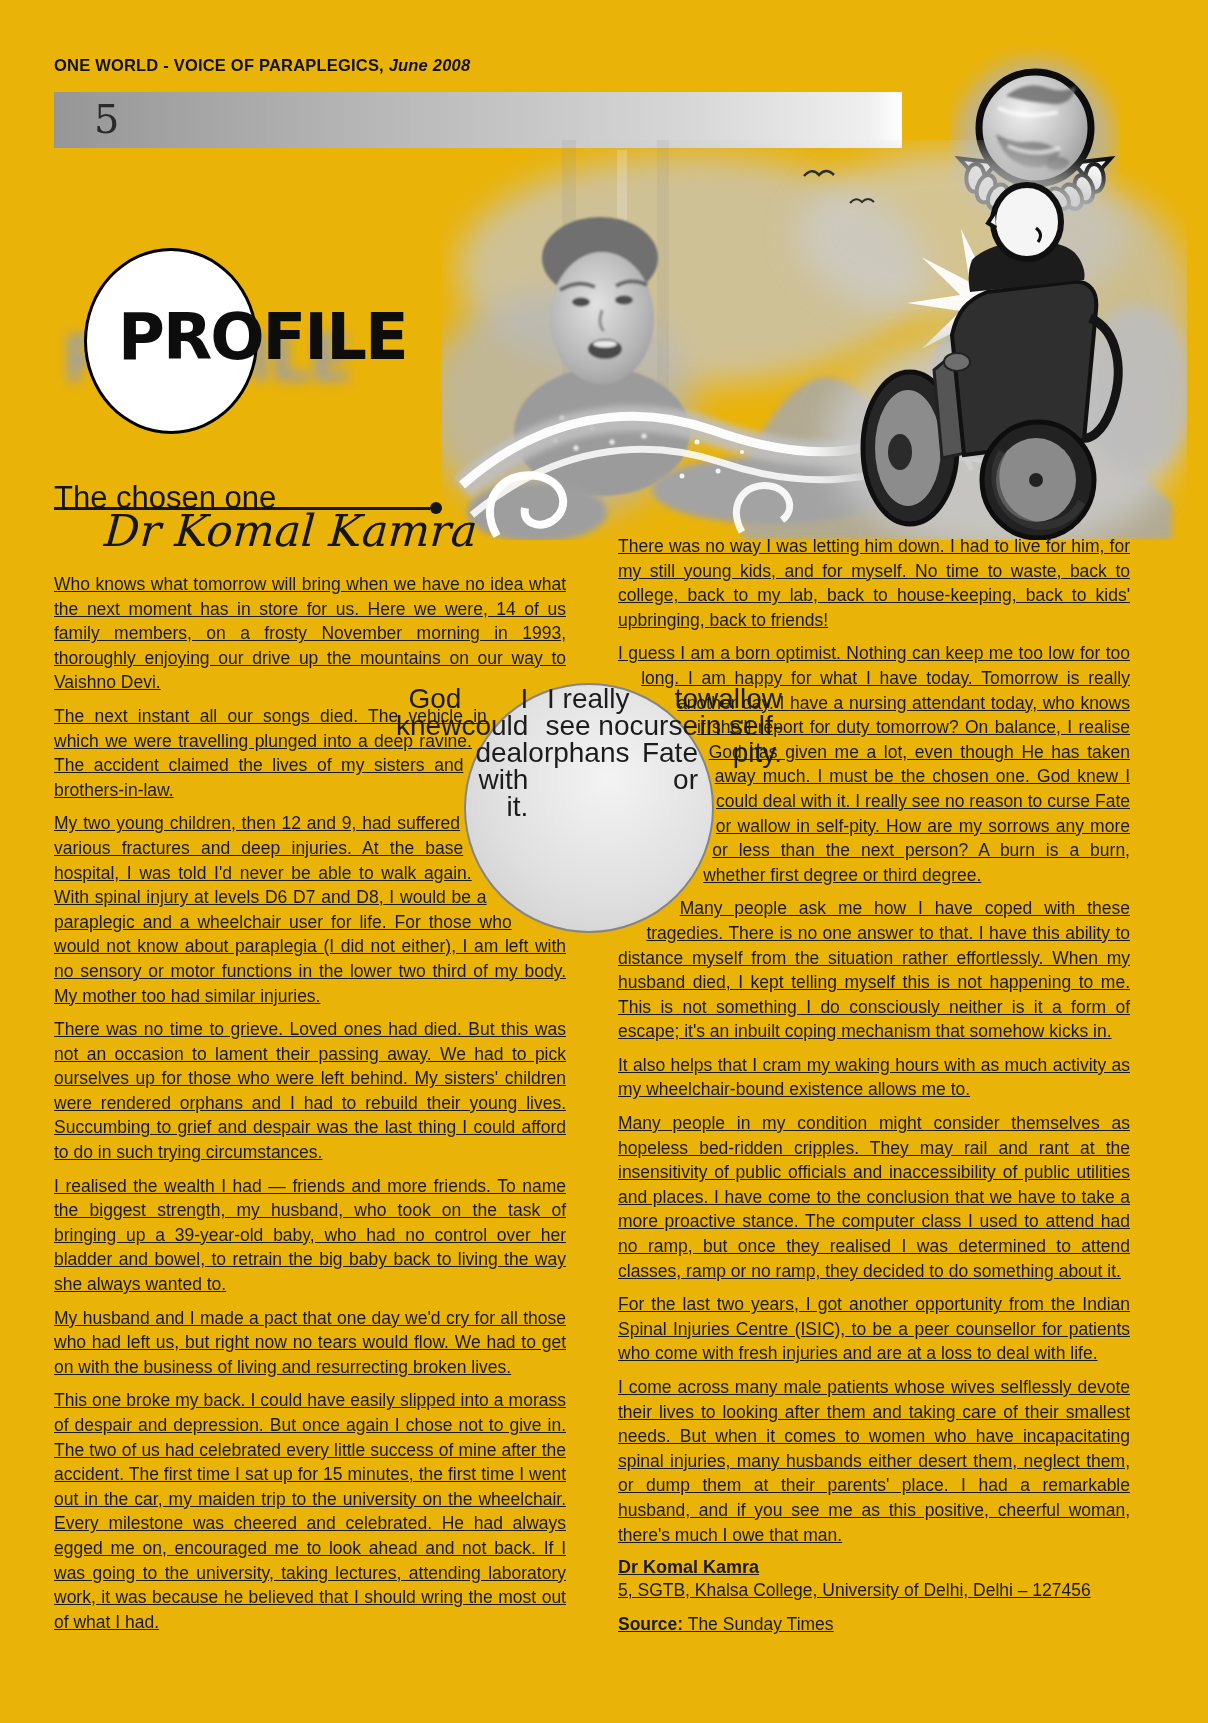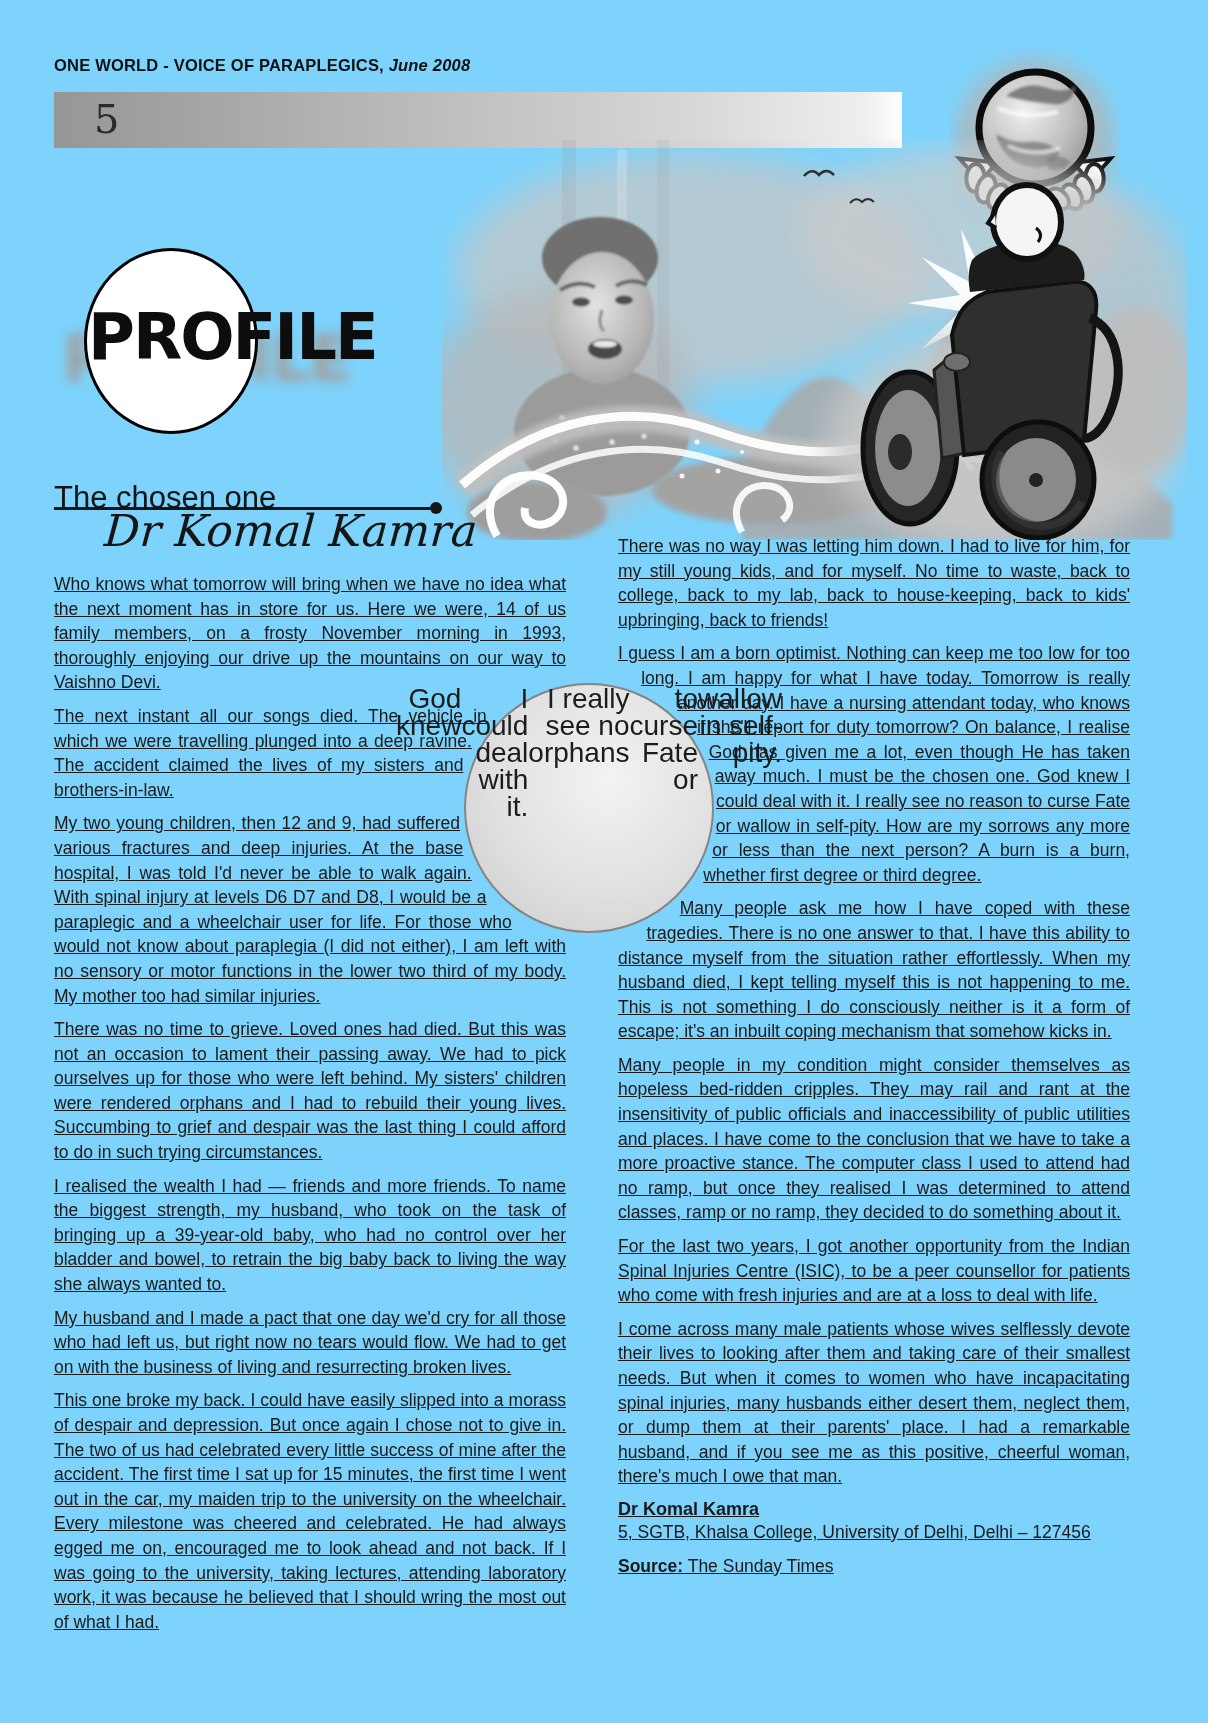--- a/index.html
+++ b/index.html
@@ -1,30 +1,30 @@
 <!DOCTYPE html>
 <html><head>
 <meta charset="utf-8">
 <style>
   html,body{margin:0;padding:0;background:#6e6e6e;}
-  .page{position:relative;width:1208px;height:1723px;background:#7dd3fc;margin:0 auto;overflow:hidden;
+  .page{position:relative;width:1208px;height:1723px;background:#eab308;margin:0 auto;overflow:hidden;
         font-family:"Liberation Sans",sans-serif;color:#1a1a1a;}
   
   .masthead{position:absolute;left:54px;top:56px;font-size:16.5px;font-weight:bold;letter-spacing:.2px;color:#111;}
   .masthead .date{font-style:italic;}
   .pagebar{position:absolute;left:54px;top:92px;width:848px;height:56px;
            background:linear-gradient(to right,#969696,#b9b9b9 40%,#d7d7d7 75%,#efefef 96%,#fff);}
   .pagenum{position:absolute;left:40px;top:4px;font-family:"DejaVu Serif",serif;font-size:40px;color:#2a2a2a;}
   
   .logo-shadow{position:absolute;left:62px;top:322px;font-family:"DejaVu Sans",sans-serif;font-weight:bold;
                font-size:64px;letter-spacing:-2px;color:#a0a0a0;filter:blur(6px);z-index:1;}
   .logo-circle{position:absolute;left:84px;top:248px;width:168px;height:180px;border:3.5px solid #000;
                border-radius:50%;background:#fff;z-index:2;}
   .logo-text{position:absolute;left:88px;top:300px;font-family:"DejaVu Sans",sans-serif;font-weight:bold;
-             font-size:64px;letter-spacing:-2px;color:#0d0d0d;z-index:3;}
+             font-size:64px;letter-spacing:-2px;color:#0d0d0d;z-index:3;padding-left:30px;}
   
   .kicker{position:absolute;left:54px;top:480px;font-size:31px;color:#151515;z-index:2;}
   .kicker-rule{position:absolute;left:54px;top:507px;width:376px;height:2.5px;background:#151515;z-index:2;}
   .kicker-dot{position:absolute;left:430px;top:502px;width:12px;height:12px;border-radius:50%;background:#151515;z-index:2;}
   .author{position:absolute;left:96px;top:505px;width:390px;text-align:center;
           font-family:"DejaVu Serif",serif;font-style:italic;font-size:44px;color:#161616;
           transform:skewX(-4deg);z-index:2;}
   
   .col{position:absolute;width:512px;font-size:17.5px;line-height:24.6px;text-align:justify;z-index:2;text-decoration:underline;}
   .col p{margin:0 0 9px 0;}
@@ -234,20 +234,21 @@
     <p>I realised the wealth I had — friends and more friends. To name the biggest strength, my husband, who took on the task of bringing up a 39-year-old baby, who had no control over her bladder and bowel, to retrain the big baby back to living the way she always wanted to.</p>
     <p>My husband and I made a pact that one day we'd cry for all those who had left us, but right now no tears would flow. We had to get on with the business of living and resurrecting broken lives.</p>
     <p>This one broke my back. I could have easily slipped into a morass of despair and depression. But once again I chose not to give in. The two of us had celebrated every little success of mine after the accident. The first time I sat up for 15 minutes, the first time I went out in the car, my maiden trip to the university on the wheelchair. Every milestone was cheered and celebrated. He had always egged me on, encouraged me to look ahead and not back. If I was going to the university, taking lectures, attending laboratory work, it was because he believed that I should wring the most out of what I had.</p>
   </div>
 
   <div class="col col-right">
     <div class="wrap-spacer-right"></div>
     <p>There was no way I was letting him down. I had to live for him, for my still young kids, and for myself. No time to waste, back to college, back to my lab, back to house-keeping, back to kids' upbringing, back to friends!</p>
     <p>I guess I am a born optimist. Nothing can keep me too low for too long. I am happy for what I have today. Tomorrow is really another day. I have a nursing attendant today, who knows if she'll report for duty tomorrow? On balance, I realise God has given me a lot, even though He has taken away much. I must be the chosen one. God knew I could deal with it. I really see no reason to curse Fate or wallow in self-pity. How are my sorrows any more or less than the next person? A burn is a burn, whether first degree or third degree.</p>
     <p>Many people ask me how I have coped with these tragedies. There is no one answer to that. I have this ability to distance myself from the situation rather effortlessly. When my husband died, I kept telling myself this is not happening to me. This is not something I do consciously neither is it a form of escape; it's an inbuilt coping mechanism that somehow kicks in.</p>
+    <p>It also helps that I cram my waking hours with as much activity as my wheelchair-bound existence allows me to.</p>
     <p>Many people in my condition might consider themselves as hopeless bed-ridden cripples. They may rail and rant at the insensitivity of public officials and inaccessibility of public utilities and places. I have come to the conclusion that we have to take a more proactive stance. The computer class I used to attend had no ramp, but once they realised I was determined to attend classes, ramp or no ramp, they decided to do something about it.</p>
     <p>For the last two years, I got another opportunity from the Indian Spinal Injuries Centre (ISIC), to be a peer counsellor for patients who come with fresh injuries and are at a loss to deal with life.</p>
     <p>I come across many male patients whose wives selflessly devote their lives to looking after them and taking care of their smallest needs. But when it comes to women who have incapacitating spinal injuries, many husbands either desert them, neglect them, or dump them at their parents' place. I had a remarkable husband, and if you see me as this positive, cheerful woman, there's much I owe that man.</p>
 
     <div class="footer">
       <div class="fname">Dr Komal Kamra</div>
       <div class="fline">5, SGTB, Khalsa College, University of Delhi, Delhi – 127456</div>
       <div class="fsource"><b>Source:</b><span> The Sunday Times</span></div>
     </div>
   </div>

